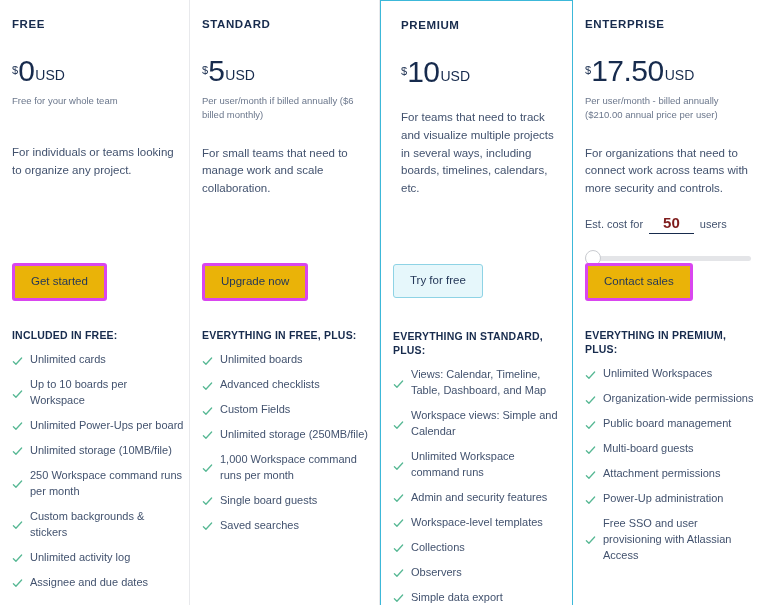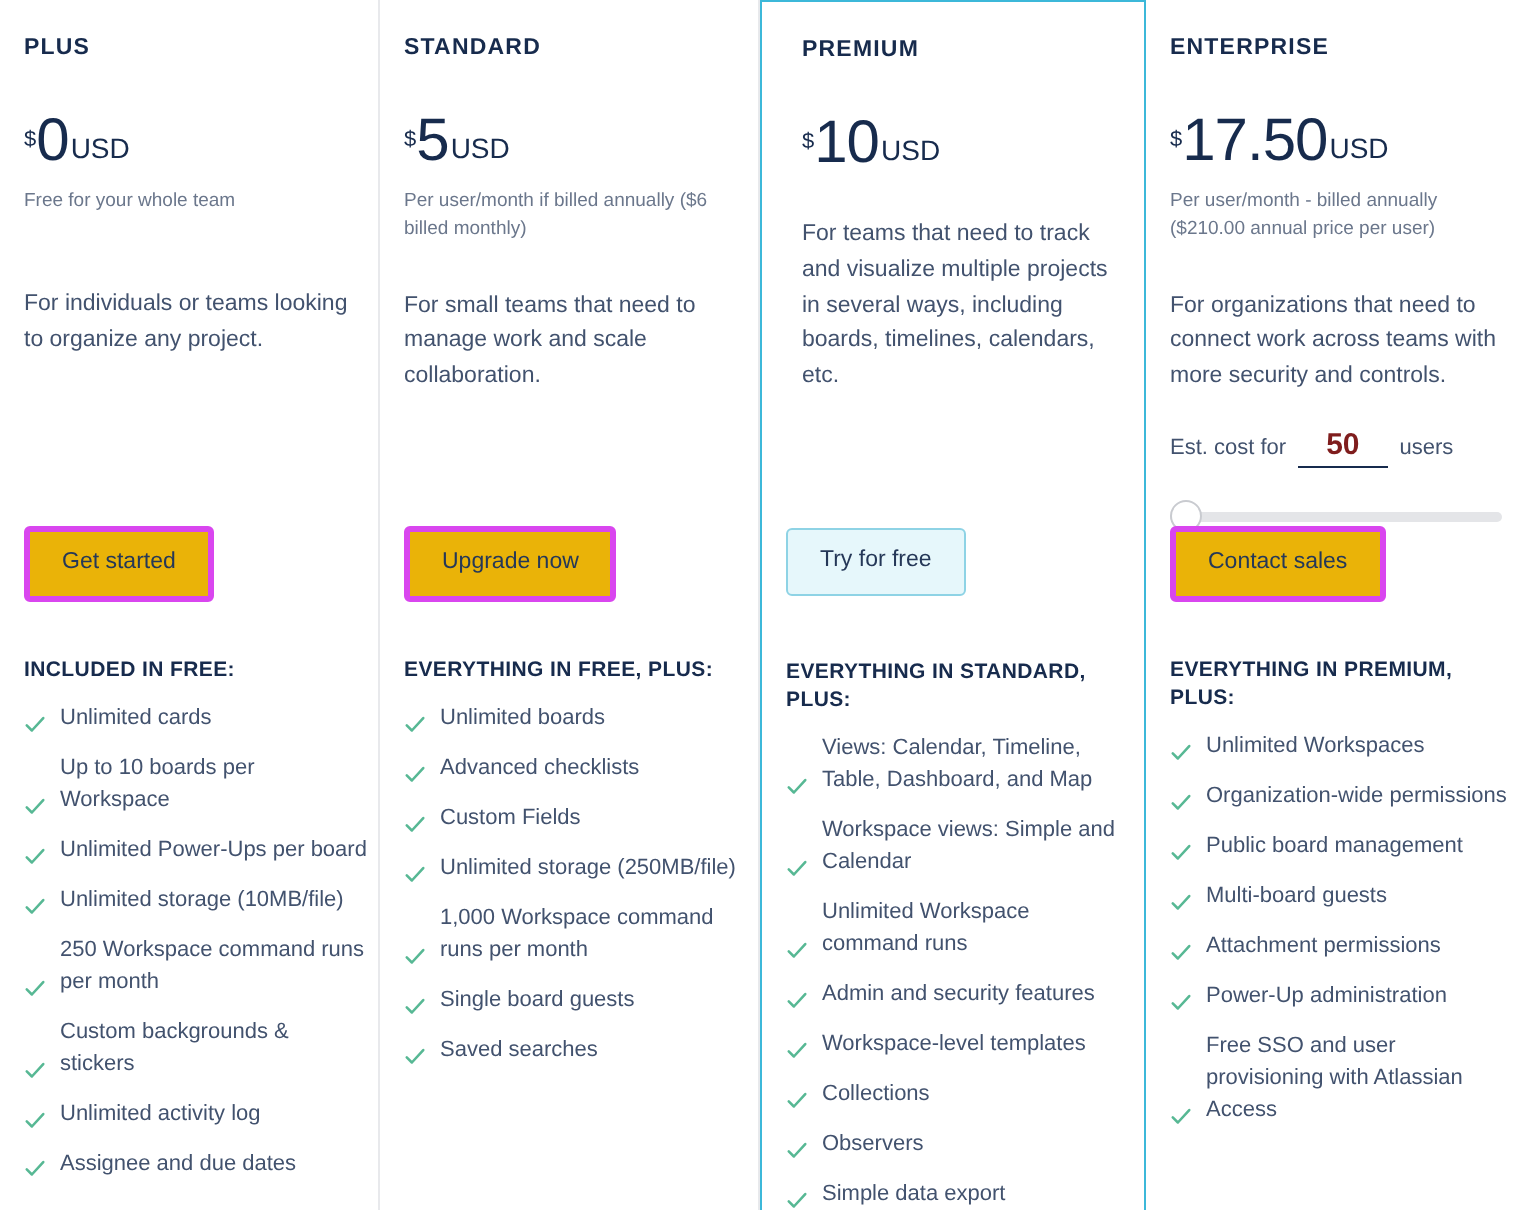--- a/index.html
+++ b/index.html
@@ -160,21 +160,21 @@
     font-size: 10.5px;
     font-weight: bold;
     color: #172b4d;
     letter-spacing: 0.2px;
     line-height: 1.35;
     margin-bottom: 10px;
   }
   .feat-list { list-style: none; }
   .feat-item {
     display: flex;
-    align-items: flex-end;
+    align-items: center;
     gap: 7px;
     margin-bottom: 9px;
     font-size: 11px;
     line-height: 1.45;
     color: #42526e;
   }
   .check-icon {
     flex: 0 0 auto;
     width: 11px;
     height: 11px;
@@ -182,21 +182,21 @@
   }
   .check-icon svg { display: block; }
   .feat-text { flex: 1 1 auto; }
 </style>
 </head>
 <body>
 
 <div class="pricing-grid">
 
   <div class="plan-col col-free">
-    <div class="plan-name">PLUS</div>
+    <div class="plan-name">FREE</div>
     <div class="price-row">
       <span class="currency">$</span>
       <span class="amount">0</span>
       <span class="unit">USD</span>
     </div>
     <div class="billing-note">Free for your whole team</div>
     <div class="plan-desc">For individuals or teams looking to organize any project.</div>
     <div class="cta-area">
       <button class="btn">Get started</button>
     </div>

